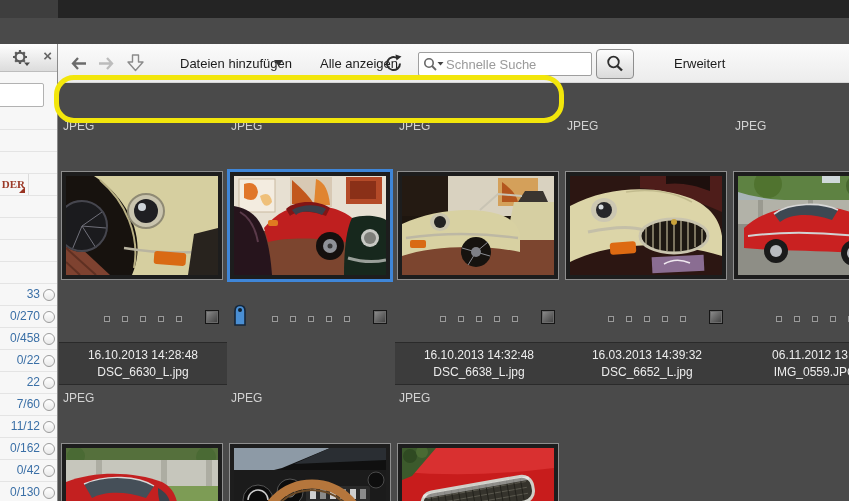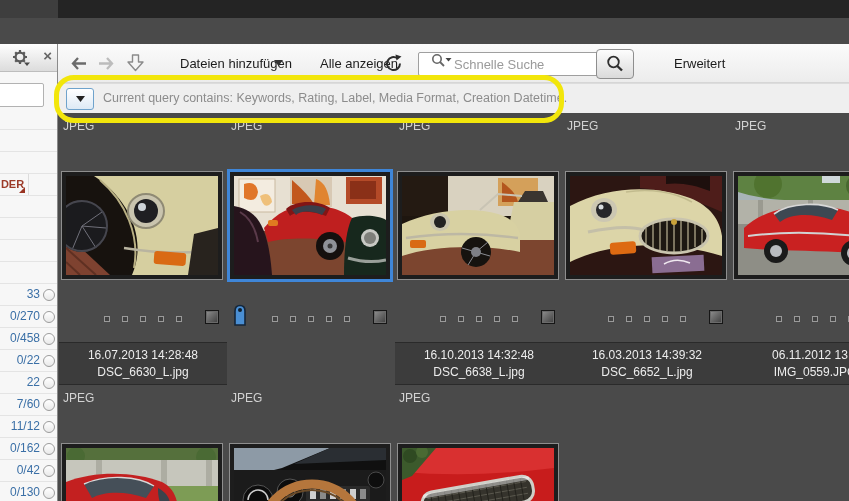--- a/index.html
+++ b/index.html
@@ -23,33 +23,33 @@
     background:linear-gradient(#fefefe,#dcdcdc);border-bottom:1px solid #bdbdbd;}
   .gear{position:absolute;left:12px;top:5px;}
   .close-x{position:absolute;right:5px;top:3px;font-size:15px;font-weight:bold;color:#666;line-height:18px;}
   .panel-search{position:absolute;left:-10px;top:39px;width:52px;height:22px;background:#fff;
     border:1px solid #b2b2b2;border-radius:2px;}
   .side-rows{position:absolute;left:0;top:64px;width:57px;}
   .srow{position:relative;height:21px;border-bottom:1px solid #e4e4e4;}
   .srow .cnt{position:absolute;right:17px;top:3px;font-size:12px;color:#3a6fa6;}
   .srow .circle{position:absolute;right:2px;top:5px;width:10px;height:10px;border-radius:50%;
     border:1px solid #9c9c9c;background:linear-gradient(#ffffff,#e9e9e9);}
-  .der-label{position:absolute;left:0;top:4px;width:25px;text-align:center;
-    font-size:11px;font-weight:bold;color:#9c3a28;}
+  .der-label{position:absolute;left:0;top:4px;width:25px;text-align:right;
+    font-size:11px;font-weight:bold;color:#9c3a28;font-family:Liberation Serif, serif;}
   .der-divider{position:absolute;left:28px;top:0;height:21px;border-left:1px solid #dcdcdc;}
   .der-tri{position:absolute;left:19px;top:13px;width:0;height:0;
     border-bottom:6px solid #993322;border-left:6px solid transparent;}
 
   
   .toolbar{position:absolute;left:58px;top:44px;width:791px;height:39px;
     background:linear-gradient(#fbfbfb,#ececec);border-bottom:1px solid #d6d6d6;box-sizing:border-box;}
   .tb{position:absolute;top:0;height:38px;display:flex;align-items:center;}
   .tb-label{font-size:13px;color:#1c1c1c;margin-left:28px;}
   .search-input{position:absolute;left:360px;top:8px;width:168px;height:22px;background:#fff;
-    border:1px solid #9f9f9f;border-radius:2px;display:flex;padding-left:12px;box-sizing:content-box;}
+    border:1px solid #9f9f9f;border-radius:2px;display:flex;align-items:center;padding-left:4px;box-sizing:content-box;}
   .search-input input{border:none;outline:none;font-size:13px;color:#333;width:130px;background:transparent;
     font-family:"Liberation Sans",sans-serif;}
   .search-input input::placeholder{color:#9a9a9a;}
   .search-btn{position:absolute;left:538px;top:5px;width:36px;height:28px;border:1px solid #8e8e8e;border-radius:4px;
     background:linear-gradient(#fdfdfd,#dadada);display:flex;align-items:center;justify-content:center;}
 
   
   .query-bar{position:absolute;left:58px;top:83px;width:791px;height:30px;background:#efefef;
     border-top:1px solid #dcdcdc;box-sizing:border-box;}
   .query-dd{position:absolute;left:8px;top:4px;width:26px;height:20px;border:1px solid #6fa3cc;border-radius:3px;
@@ -196,28 +196,20 @@
     </span>
     <span class="search-btn">
       <svg width="18" height="18" viewBox="0 0 18 18">
         <circle cx="7.5" cy="7" r="5.3" stroke="#2f2f2f" stroke-width="1.8" fill="none"></circle>
         <path d="M11.3,11 L16,15.5" stroke="#2f2f2f" stroke-width="2.4"></path>
       </svg>
     </span>
     <span class="tb tb-label" style="left:588px">Erweitert</span>
   </div>
 
-  <div class="query-bar">
-    <span class="query-dd">
-      <svg width="9" height="6" viewBox="0 0 9 6">
-          <polygon points="0,0 9,0 4.5,6" fill="#222"></polygon>
-        </svg>
-    </span>
-    <span class="query-text">Current query contains: Keywords, Rating, Label, Media Format, Creation Datetime.</span>
-  </div>
   <div class="highlight-ring"></div>
 
   <div class="content">
 
     <div class="grow" style="top:0">
 
       <div class="cell" style="left:1px">
         <div class="fmt">JPEG</div>
         <div class="thumb">
           <svg viewBox="0 0 152 99" preserveAspectRatio="none">
@@ -242,21 +234,21 @@
         </div>
         <div class="dots">
             <i></i>
             <i></i>
             <i></i>
             <i></i>
             <i></i>
           </div>
         <div class="cb"></div>
         <div class="meta">
-          <div class="date">16.07.2013 14:28:48</div>
+          <div class="date">16.10.2013 14:28:48</div>
           <div class="fname">DSC_6630_L.jpg</div>
         </div>
       </div>
 
       <div class="cell" style="left:169px">
         <div class="fmt">JPEG</div>
         <div class="thumb sel">
           <svg viewBox="0 0 152 99" preserveAspectRatio="none">
             <rect width="152" height="99" fill="#e7e0d2"></rect>
             <rect y="55" width="152" height="44" fill="#7c452f"></rect>

